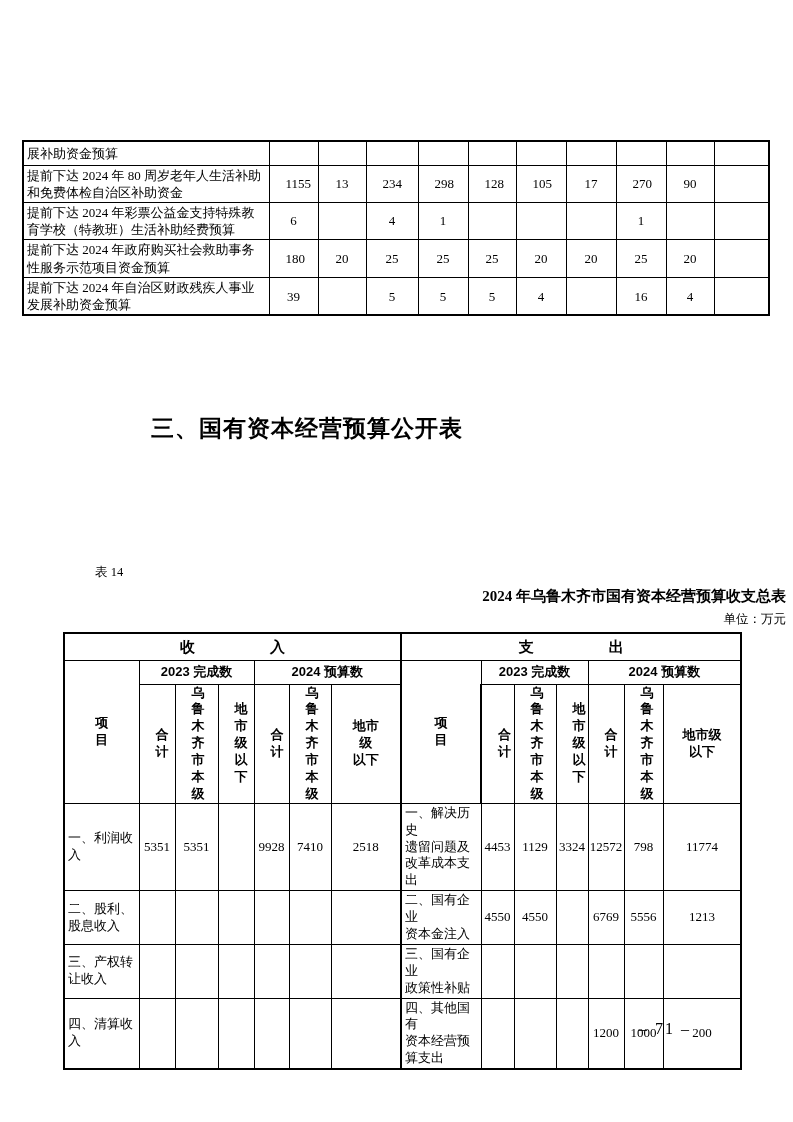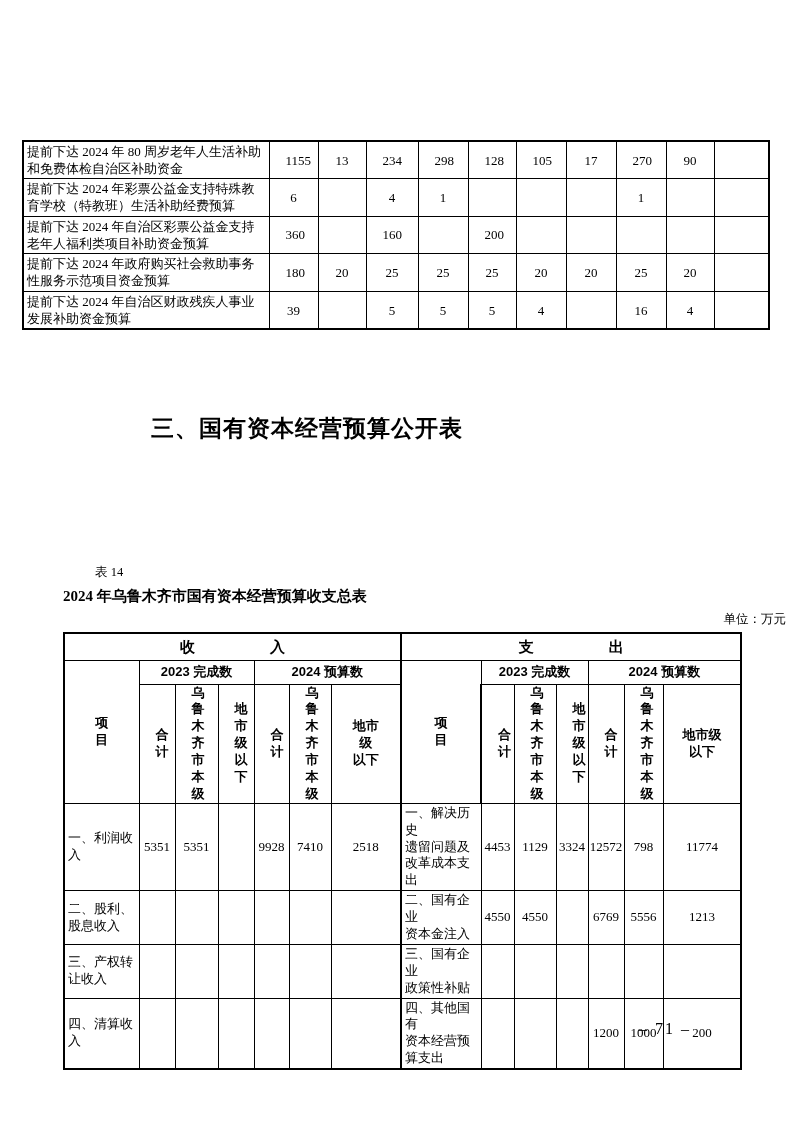--- a/index.html
+++ b/index.html
@@ -13,21 +13,21 @@
   
   .t1{border:2px solid #000;width:746px;}
   .t1 td{border:1px solid #000;font-size:13px;line-height:1.32;
          vertical-align:middle;padding:1px 3px;overflow:hidden;}
   .t1 td.lbl{text-align:left;white-space:pre-line;}
   .t1 td.val{text-align:center;padding:1px 16px;}
   
   .heading{font-family:"Liberation Sans","DejaVu Sans",sans-serif;
            font-weight:bold;font-size:23px;letter-spacing:1px;white-space:nowrap;}
   .tbl-label{font-size:12.5px;}
-  .tbl-title{font-weight:bold;font-size:15px;text-align:left;width:723px;}
+  .tbl-title{font-weight:bold;font-size:15px;text-align:right;width:723px;}
   .unit{font-size:12.5px;text-align:right;}
   
   .t2{border:2px solid #000;width:677px;}
   .t2 th,.t2 td{border:1px solid #000;vertical-align:middle;overflow:hidden;}
   .t2 th{font-family:"Liberation Sans","DejaVu Sans",sans-serif;
          font-weight:bold;font-size:13px;text-align:center;padding:0 16px;line-height:1.3;}
   .t2 th.sec{font-size:15px;}
   .t2 td{font-size:13px;line-height:1.3;padding:8px 1px;}
   .t2 td.item{text-align:left;padding:1px 3px;white-space:pre-line;}
   .t2 td.num{text-align:center;}
@@ -47,20 +47,33 @@
         <col style="width:52px">
       <col style="width:50px">
         <col style="width:48px">
         <col style="width:50px">
         <col style="width:50px">
       <col style="width:50px">
         <col style="width:48px">
         <col style="width:55px">
     </colgroup>
     <tbody>
+        <tr style="height:24px">
+      <td class="lbl">展补助资金预算</td>
+      <td class="val"></td>
+      <td class="val"></td>
+      <td class="val"></td>
+      <td class="val"></td>
+      <td class="val"></td>
+      <td class="val"></td>
+      <td class="val"></td>
+      <td class="val"></td>
+      <td class="val"></td>
+      <td class="val"></td>
+    </tr>
     <tr style="height:37px">
       <td class="lbl">提前下达 2024 年 80 周岁老年人生活补助
 和免费体检自治区补助资金</td>
       <td class="val">1155</td>
       <td class="val">13</td>
       <td class="val">234</td>
       <td class="val">298</td>
       <td class="val">128</td>
       <td class="val">105</td>
       <td class="val">17</td>
@@ -72,34 +85,20 @@
       <td class="lbl">提前下达 2024 年彩票公益金支持特殊教
 育学校（特教班）生活补助经费预算</td>
       <td class="val">6</td>
       <td class="val"></td>
       <td class="val">4</td>
       <td class="val">1</td>
       <td class="val"></td>
       <td class="val"></td>
       <td class="val"></td>
       <td class="val">1</td>
-      <td class="val"></td>
-      <td class="val"></td>
-    </tr>
-    <tr style="height:37px">
-      <td class="lbl">提前下达 2024 年自治区彩票公益金支持
-老年人福利类项目补助资金预算</td>
-      <td class="val">360</td>
-      <td class="val"></td>
-      <td class="val">160</td>
-      <td class="val"></td>
-      <td class="val">200</td>
-      <td class="val"></td>
-      <td class="val"></td>
-      <td class="val"></td>
       <td class="val"></td>
       <td class="val"></td>
     </tr>
     <tr style="height:38px">
       <td class="lbl">提前下达 2024 年政府购买社会救助事务
 性服务示范项目资金预算</td>
       <td class="val">180</td>
       <td class="val">20</td>
       <td class="val">25</td>
       <td class="val">25</td>

